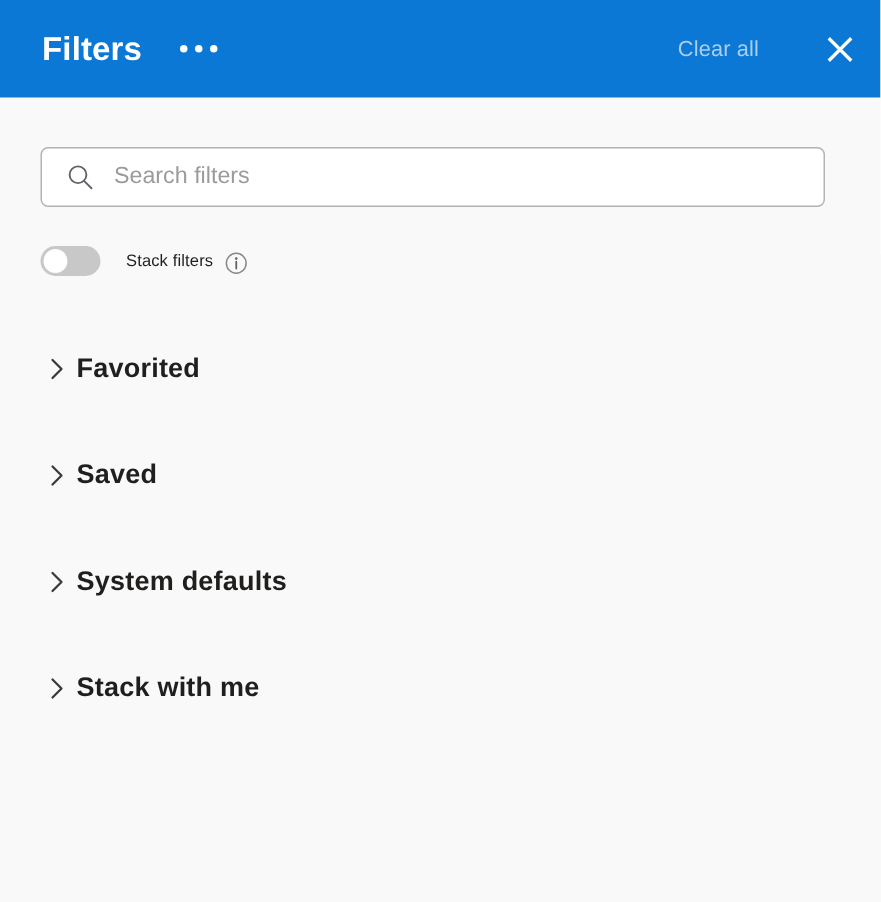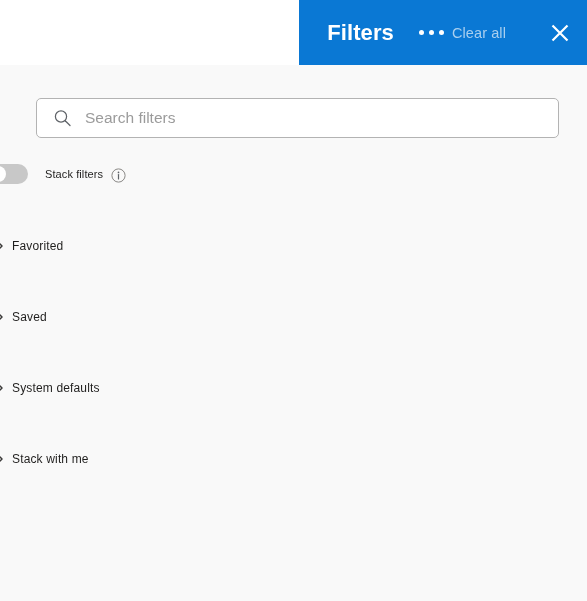--- a/index.html
+++ b/index.html
@@ -18,21 +18,20 @@
     -webkit-font-smoothing: antialiased;
   }
 
   #panel {
     position: relative;
     width: 587px;
     height: 601px;
     background: #ffffff;
     display: flex;
     flex-direction: column;
-    align-items: flex-end;
   }
 
   
   .header {
     position: relative;
     height: 65px;
     min-height: 65px;
     background: #0a78d4;
     display: flex;
     align-items: center;
@@ -119,21 +118,20 @@
   
   .body-area {
     flex: 1 1 auto;
     background: #f9f9f9;
     padding: 0;
     overflow: hidden;
   }
 
   .search-wrap {
     padding: 33px 28px 0 27px;
-    margin-left: 48px;
   }
   .search-box {
     position: relative;
     width: 523px;
     height: 40px;
     background: #ffffff;
     border: 1px solid #b3b3b3;
     border-radius: 5px;
     display: flex;
     align-items: center;
@@ -226,22 +224,22 @@
   .chevron {
     width: 10px;
     height: 16px;
     flex: 0 0 auto;
     display: flex;
     align-items: center;
     justify-content: center;
   }
   .group-label {
     margin-left: 8px;
-    font-size: 12px;
-    font-weight: 400;
+    font-size: 18px;
+    font-weight: 700;
     color: #201f1e;
     letter-spacing: 0.15px;
   }
 </style>
 </head>
 <body>
 
 <div id="panel">
 
   <div class="header">

